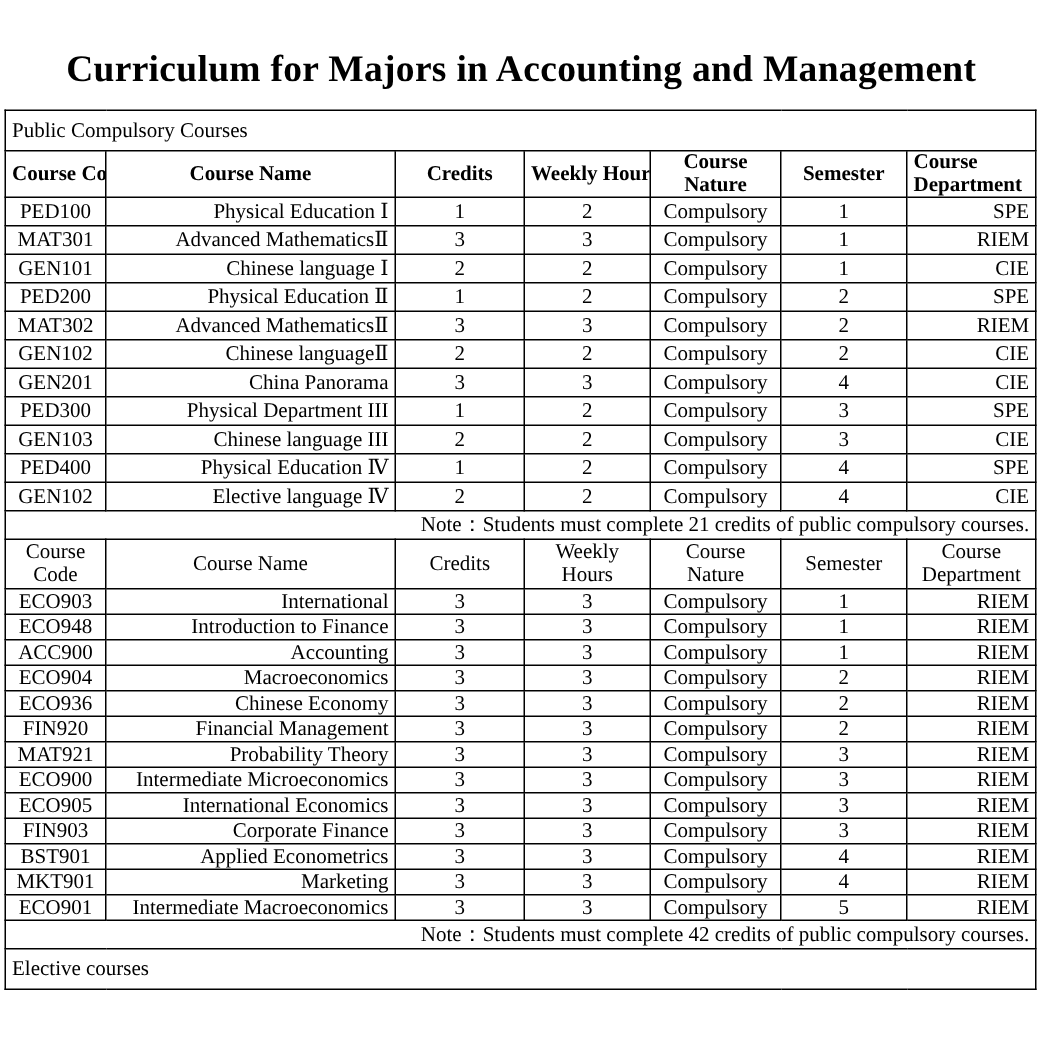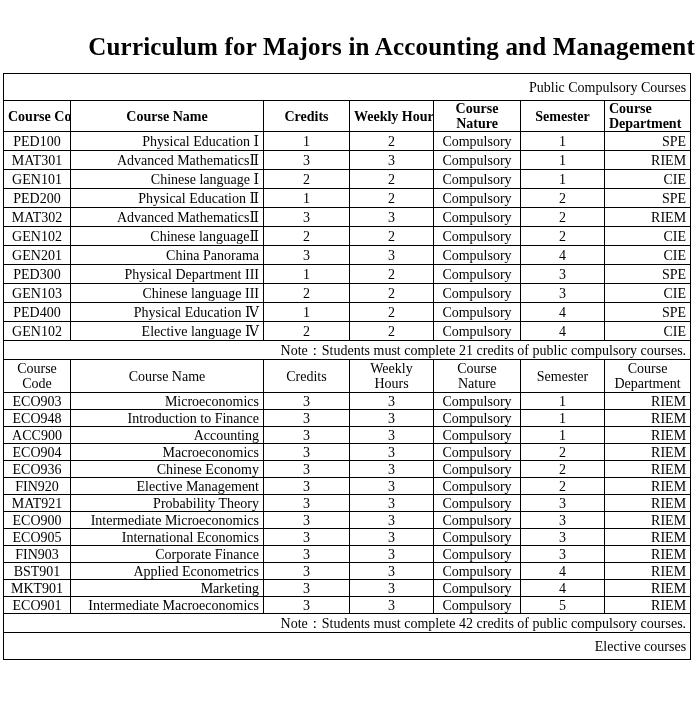--- a/index.html
+++ b/index.html
@@ -1,24 +1,24 @@
 <!DOCTYPE html>
 <html><head>
 <meta charset="utf-8">
 <style>
   html, body { margin:0; padding:0; background:#ffffff; }
   body { width:695px; height:704px; position:relative; overflow:hidden;
          font-family:"Liberation Serif","DejaVu Serif",serif; color:#000; }
-  .page-title { position:absolute; left:0; top:33px; width:695px; text-align:right;
+  .page-title { position:absolute; left:0; top:33px; width:695px; text-align:center;
          font-weight:bold; font-size:25px; letter-spacing:0.2px; }
   table.curr { position:absolute; left:3px; top:73px; width:687px; border-collapse:collapse;
          table-layout:fixed; }
   table.curr td { border:1px solid #000; padding:0 4px; font-size:14px; line-height:15px;
          white-space:nowrap; overflow:hidden; }
-  .sec-title td { text-align:right; font-size:22px; height:26px; padding:0; }
+  .sec-title td { text-align:left; font-size:22px; height:26px; padding:0; }
   .hdr1 td { font-size:10px; font-weight:bold; text-align:center; height:25px; line-height:11px; }
   .hdr1 td.left { text-align:left; }
   .hdr2 td { font-size:14px; text-align:center; height:32px; line-height:16px; }
   .c { text-align:center; }
   .l { text-align:right; }
   .r1 td { height:18px; }
   .r2 td { height:16px; }
   .note td { height:18px; font-size:14px; }
 </style>
 </head>
@@ -155,21 +155,21 @@
         <td>Course<br>Code</td>
         <td>Course Name</td>
         <td>Credits</td>
         <td>Weekly<br>Hours</td>
         <td>Course<br>Nature</td>
         <td>Semester</td>
         <td>Course<br>Department</td>
       </tr>
       <tr class="r2">
         <td class="c">ECO903</td>
-        <td class="l">Microeconomics</td>
+        <td class="l">International</td>
         <td class="c">3</td>
         <td class="c">3</td>
         <td class="c">Compulsory</td>
         <td class="c">1</td>
         <td class="l">RIEM</td>
       </tr>
       <tr class="r2">
         <td class="c">ECO948</td>
         <td class="l">Introduction to Finance</td>
         <td class="c">3</td>
@@ -200,21 +200,21 @@
         <td class="c">ECO936</td>
         <td class="l">Chinese Economy</td>
         <td class="c">3</td>
         <td class="c">3</td>
         <td class="c">Compulsory</td>
         <td class="c">2</td>
         <td class="l">RIEM</td>
       </tr>
       <tr class="r2">
         <td class="c">FIN920</td>
-        <td class="l">Elective Management</td>
+        <td class="l">Financial Management</td>
         <td class="c">3</td>
         <td class="c">3</td>
         <td class="c">Compulsory</td>
         <td class="c">2</td>
         <td class="l">RIEM</td>
       </tr>
       <tr class="r2">
         <td class="c">MAT921</td>
         <td class="l">Probability Theory</td>
         <td class="c">3</td>

